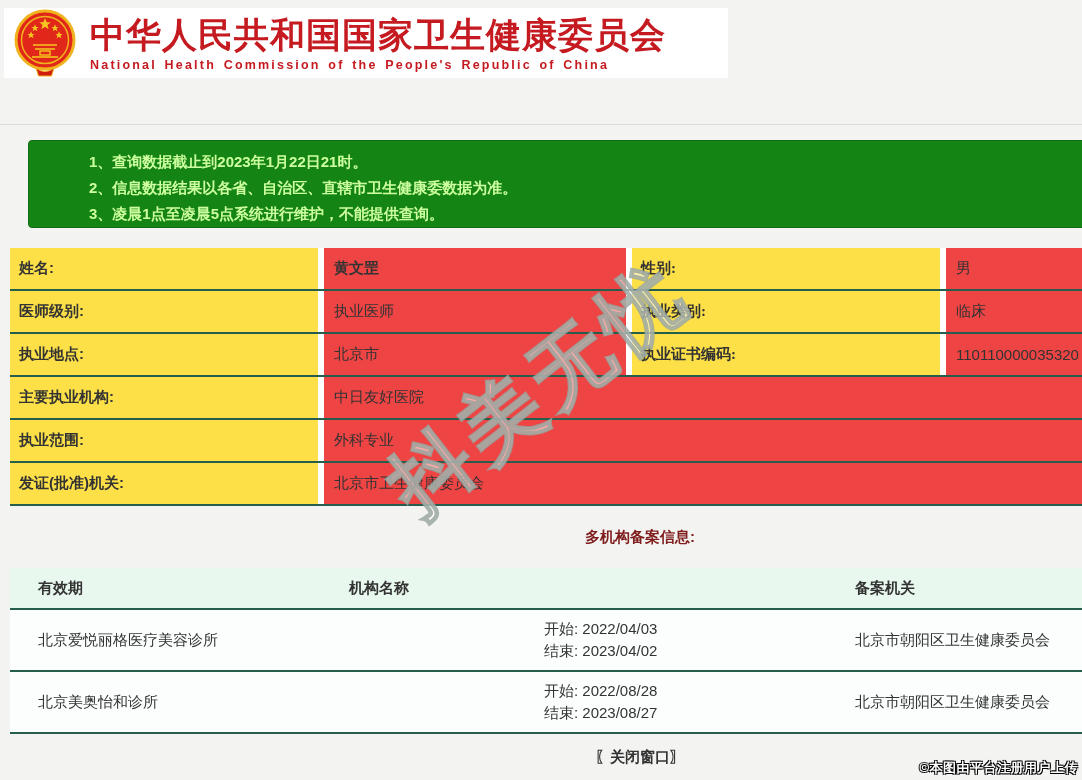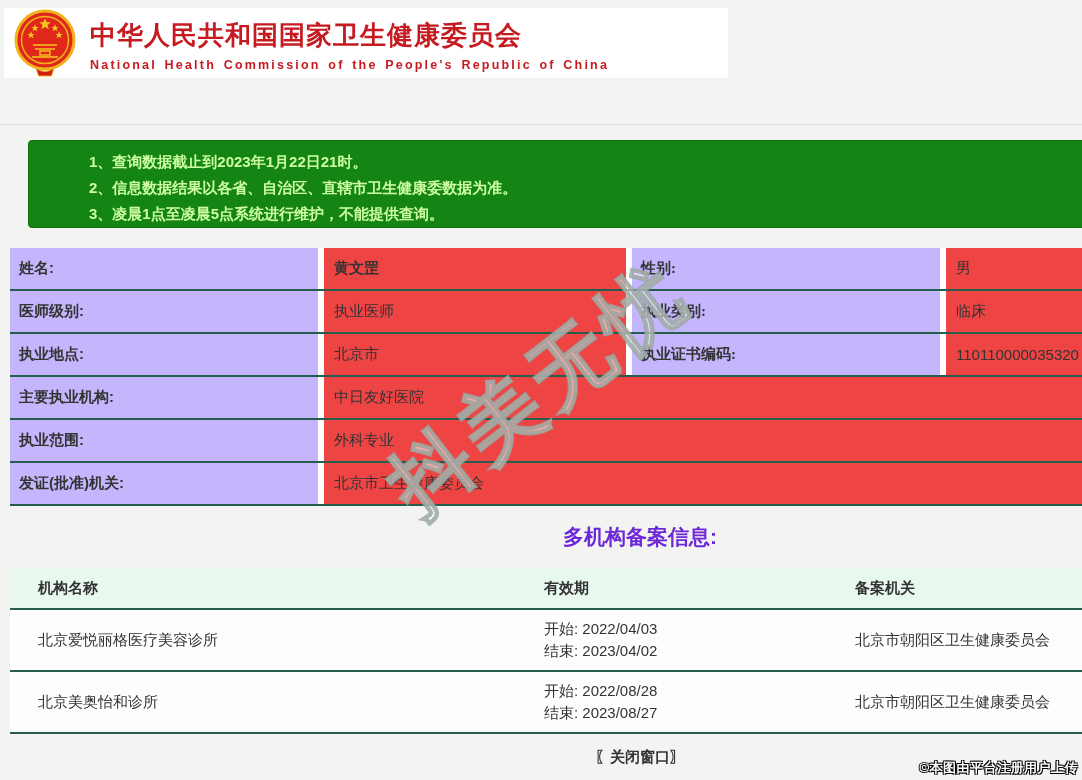--- a/index.html
+++ b/index.html
@@ -14,21 +14,21 @@
   
   .header-box {
     position: absolute; left: 4px; top: 8px;
     width: 724px; height: 70px;
     background: #ffffff;
     display: flex; align-items: center;
   }
   .emblem { width: 66px; height: 68px; margin-left: 8px; flex: 0 0 auto; }
   .titles { margin-left: 12px; }
   .title-cn {
-    font-size: 26px; font-weight: bold; color: #c41a20;
+    font-size: 35px; font-weight: bold; color: #c41a20;
     letter-spacing: 1px; line-height: 40px; white-space: nowrap;
   }
   .title-en {
     font-size: 12.5px; font-weight: bold; color: #c41a20;
     letter-spacing: 2.2px; word-spacing: 2px; margin-top: 3px; white-space: nowrap;
   }
   .top-divider {
     position: absolute; left: 0; top: 124px; width: 1082px; height: 0;
     border-top: 1px solid #dcdcdc;
   }
@@ -49,31 +49,31 @@
 
   
   .content { position: absolute; left: 10px; top: 248px; width: 1260px; }
 
   
   .info-row {
     display: flex; gap: 6px; background: #ffffff;
     height: 43px; border-bottom: 2px solid #265e4e;
   }
   .cell { display: flex; align-items: center; font-size: 15px; color: #333; }
-  .cell-label { background: #c4b5fd; font-weight: bold; padding-left: 9px; }
+  .cell-label { background: #fde047; font-weight: bold; padding-left: 9px; }
   .cell-value { background: #ef4444; padding-left: 10px; }
   .w1 { width: 308px; } .w2 { width: 302px; } .w3 { width: 308px; font-family: Liberation Serif, serif; }
   .wfill { flex: 1 1 auto; }
   .bold { font-weight: bold; }
 
   
   .section-title-wrap {
     height: 62px; display: flex; align-items: center; justify-content: center;
   }
-  .section-title { font-size: 21px; font-weight: bold; color: #6d28d9; }
+  .section-title { font-size: 15px; font-weight: bold; color: #7f1d1d; }
 
   
   .filing-header {
     display: flex; gap: 6px; background: #e8f8ef;
     height: 42px; border-bottom: 2px solid #265e4e; align-items: center;
   }
   .filing-header .fcell { font-weight: bold; }
   .filing-row {
     display: flex; gap: 6px; background: #fbfefc;
     height: 62px; border-bottom: 2px solid #265e4e; align-items: center;
@@ -171,22 +171,22 @@
       <div class="cell cell-value wfill">北京市卫生健康委员会</div>
     </div>
   </div>
 
   <div class="section-title-wrap">
     <div class="section-title">多机构备案信息:</div>
   </div>
 
   <div>
     <div class="filing-header">
+      <div class="fcell f2">有效期</div>
       <div class="fcell f1">机构名称</div>
-      <div class="fcell f2">有效期</div>
       <div class="fcell f3">备案机关</div>
     </div>
     <div class="filing-row">
       <div class="fcell f1">北京爱悦丽格医疗美容诊所</div>
       <div class="fcell f2 validity">
         <div>开始: 2022/04/03</div>
         <div>结束: 2023/04/02</div>
       </div>
       <div class="fcell f3">北京市朝阳区卫生健康委员会</div>
     </div>

